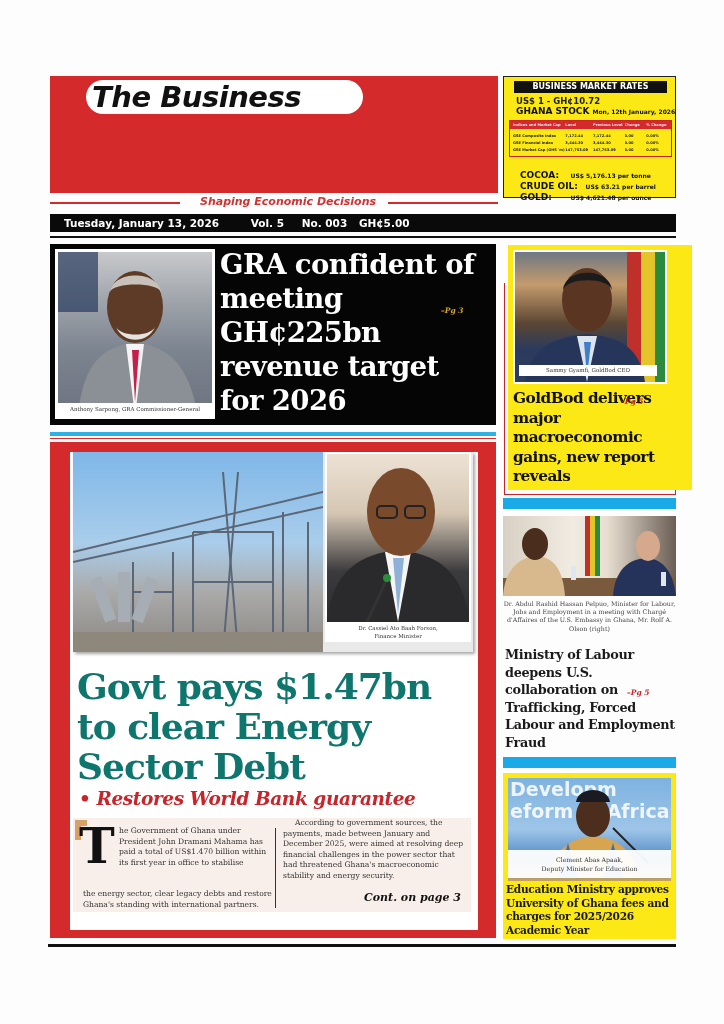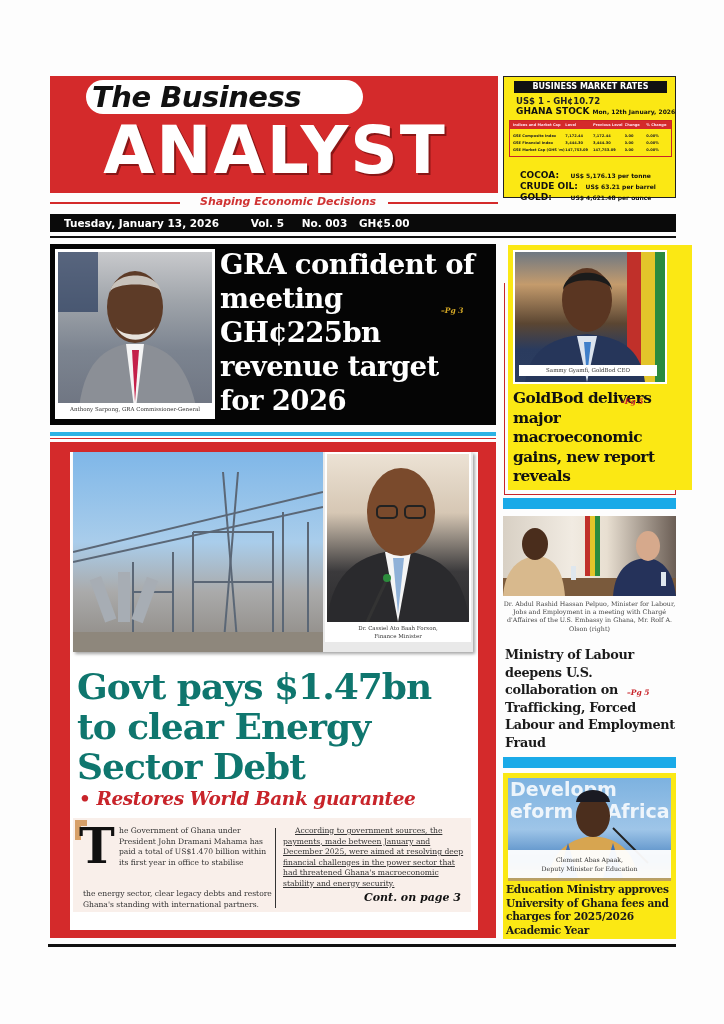--- a/index.html
+++ b/index.html
@@ -58,21 +58,21 @@
   .fm-caption { left: 2px; top: 170px; width: 142px; height: 20px; font-size: 5.5px; color: #333; text-align: center; line-height: 8px; padding-top: 2px; }
   .main-headline { left: 7px; top: 214px; width: 400px; font-family: "DejaVu Serif", serif; font-weight: bold; font-size: 36px; line-height: 40px; color: #0f766e; letter-spacing: -1px; }
   .main-sub { left: 9px; top: 336px; width: 390px; font-family: "DejaVu Serif", serif; font-weight: bold; font-style: italic; font-size: 18.5px; color: #c8242a; letter-spacing: -0.4px; }
   .body-box { left: 3px; top: 366px; width: 398px; height: 94px; background: #f9efea; }
   .dropcap-bracket { left: 2px; top: 2px; width: 12px; height: 20px; border-left: 6px solid #d7a069; border-top: 6px solid #d7a069; }
   .dropcap { left: 6px; top: 4px; font-family: "DejaVu Serif", serif; font-weight: bold; font-size: 48px; line-height: 48px; color: #111; }
   .col-text { font-family: "DejaVu Serif", serif; font-size: 7.6px; line-height: 10.5px; color: #333; text-align: left; }
   .col1-indent { left: 46px; top: 8px; width: 150px; }
   .col1-full { left: 10px; top: 71px; width: 190px; }
   .col-divider { left: 202px; top: 10px; width: 1px; height: 80px; background: #333; }
-  .col2 { left: 210px; top: 8px; width: 184px; text-indent: 12px; text-decoration: underline; }
+  .col2 { left: 210px; top: 0; width: 184px; text-indent: 12px; }
   .cont { right: 10px; bottom: 8px; font-family: "DejaVu Serif", serif; font-weight: bold; font-style: italic; font-size: 11px; color: #111; }
 
   .rule-bottom { left: 48px; top: 944px; width: 628px; height: 3px; background: #111; }
 
   
   .gold-frame { left: 504px; top: 283px; width: 172px; height: 212px; border: 1.5px solid #c8242a; border-top: none; }
   .gold-box { left: 508px; top: 245px; width: 184px; height: 245px; background: #fbe814; }
   .gold-photo { left: 5px; top: 5px; width: 154px; height: 134px; background: #fff; padding: 2px; }
   .gold-img { background: linear-gradient(180deg, #6e7883 0%, #c49b6c 25%, #5b4632 55%, #2a3b5e 75%, #2c3d60 100%); }
   .gold-caption { left: 6px; bottom: 8px; width: 138px; height: 11px; background: #fff; font-size: 5.5px; color: #333; text-align: center; line-height: 11px; }
@@ -90,21 +90,20 @@
   .edu-photo { left: 5px; top: 5px; width: 163px; height: 103px; background: linear-gradient(180deg, #7db2e0 0%, #9ec5e8 50%, #4e86c2 80%, #c4a25b 100%); overflow: hidden; }
   .edu-bgtext { left: 2px; top: 0; width: 170px; font-family: "DejaVu Sans", sans-serif; font-weight: bold; font-size: 19px; line-height: 22px; color: rgba(255,255,255,0.85); white-space: nowrap; }
   .edu-caption { left: 0; top: 72px; width: 163px; height: 28px; background: rgba(255,255,255,0.95); font-family: "DejaVu Serif", serif; font-size: 6.2px; line-height: 9px; color: #333; text-align: center; padding-top: 5px; }
   .edu-headline { left: 3px; top: 110px; width: 170px; font-family: "DejaVu Serif", serif; font-weight: bold; font-size: 10.6px; line-height: 13.6px; color: #1a1a1a; letter-spacing: -0.3px; }
 </style>
 </head>
 <body>
 
 <div class="abs masthead">
   <div class="abs mast-the">The Business</div>
-  <div class="abs mast-analyst">ANALYST</div>
 </div>
 <div class="abs tagline-wrap">
   <div class="abs tagline-line" style="left:0;width:130px;"></div>
   <div class="abs tagline">Shaping Economic Decisions</div>
   <div class="abs tagline-line" style="left:338px;width:110px;"></div>
 </div>
 <div class="abs datebar">
   <span style="margin-right:28px;">Tuesday, January 13, 2026</span>
   <span style="margin-right:14px;">Vol. 5</span>
   <span style="margin-right:8px;">No. 003</span>

